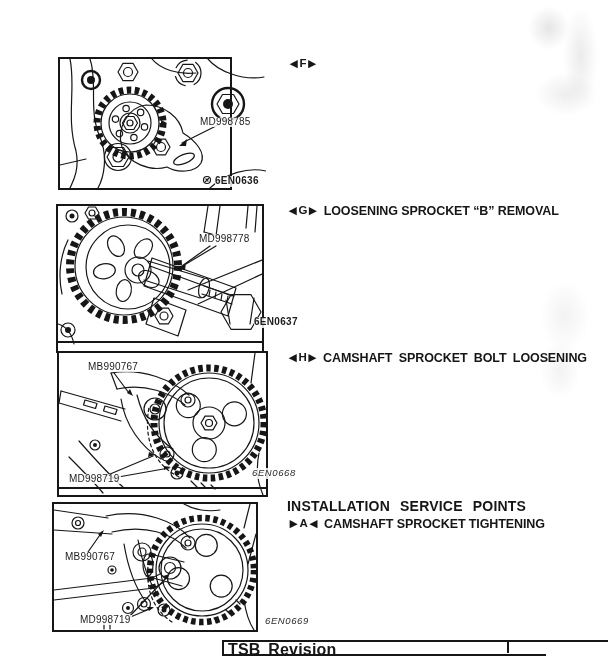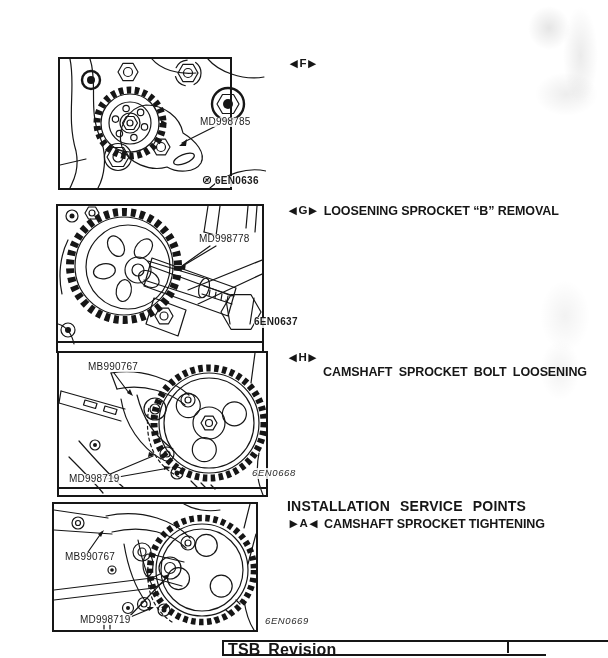--- a/index.html
+++ b/index.html
@@ -43,21 +43,21 @@
   .marker .mletter{ font-size:11.5px; line-height:13px; margin:0 -1px; }
   .htext{
     font-size:12.5px; font-weight:700; line-height:14px; letter-spacing:-0.1px;
     color:var(--ink); white-space:nowrap;
   }
   .htext .l2{ display:block; }
   .gheading{
     position:absolute; font-size:14px; font-weight:700; letter-spacing:.2px;
     word-spacing:6px; color:var(--ink); white-space:nowrap;text-align:right;
   }
-  .wspace{ word-spacing:3px;margin-top:14px; }
+  .wspace{ word-spacing:3px; }
 
   
   .hline{ position:absolute; background:var(--ink); height:2px; }
   .vtick{ position:absolute; background:var(--ink); width:2px; }
   .tsb-label{
     position:absolute; font-size:16px; font-weight:700; letter-spacing:.2px;
     word-spacing:3px; color:var(--ink); white-space:nowrap;
   }
 
   

